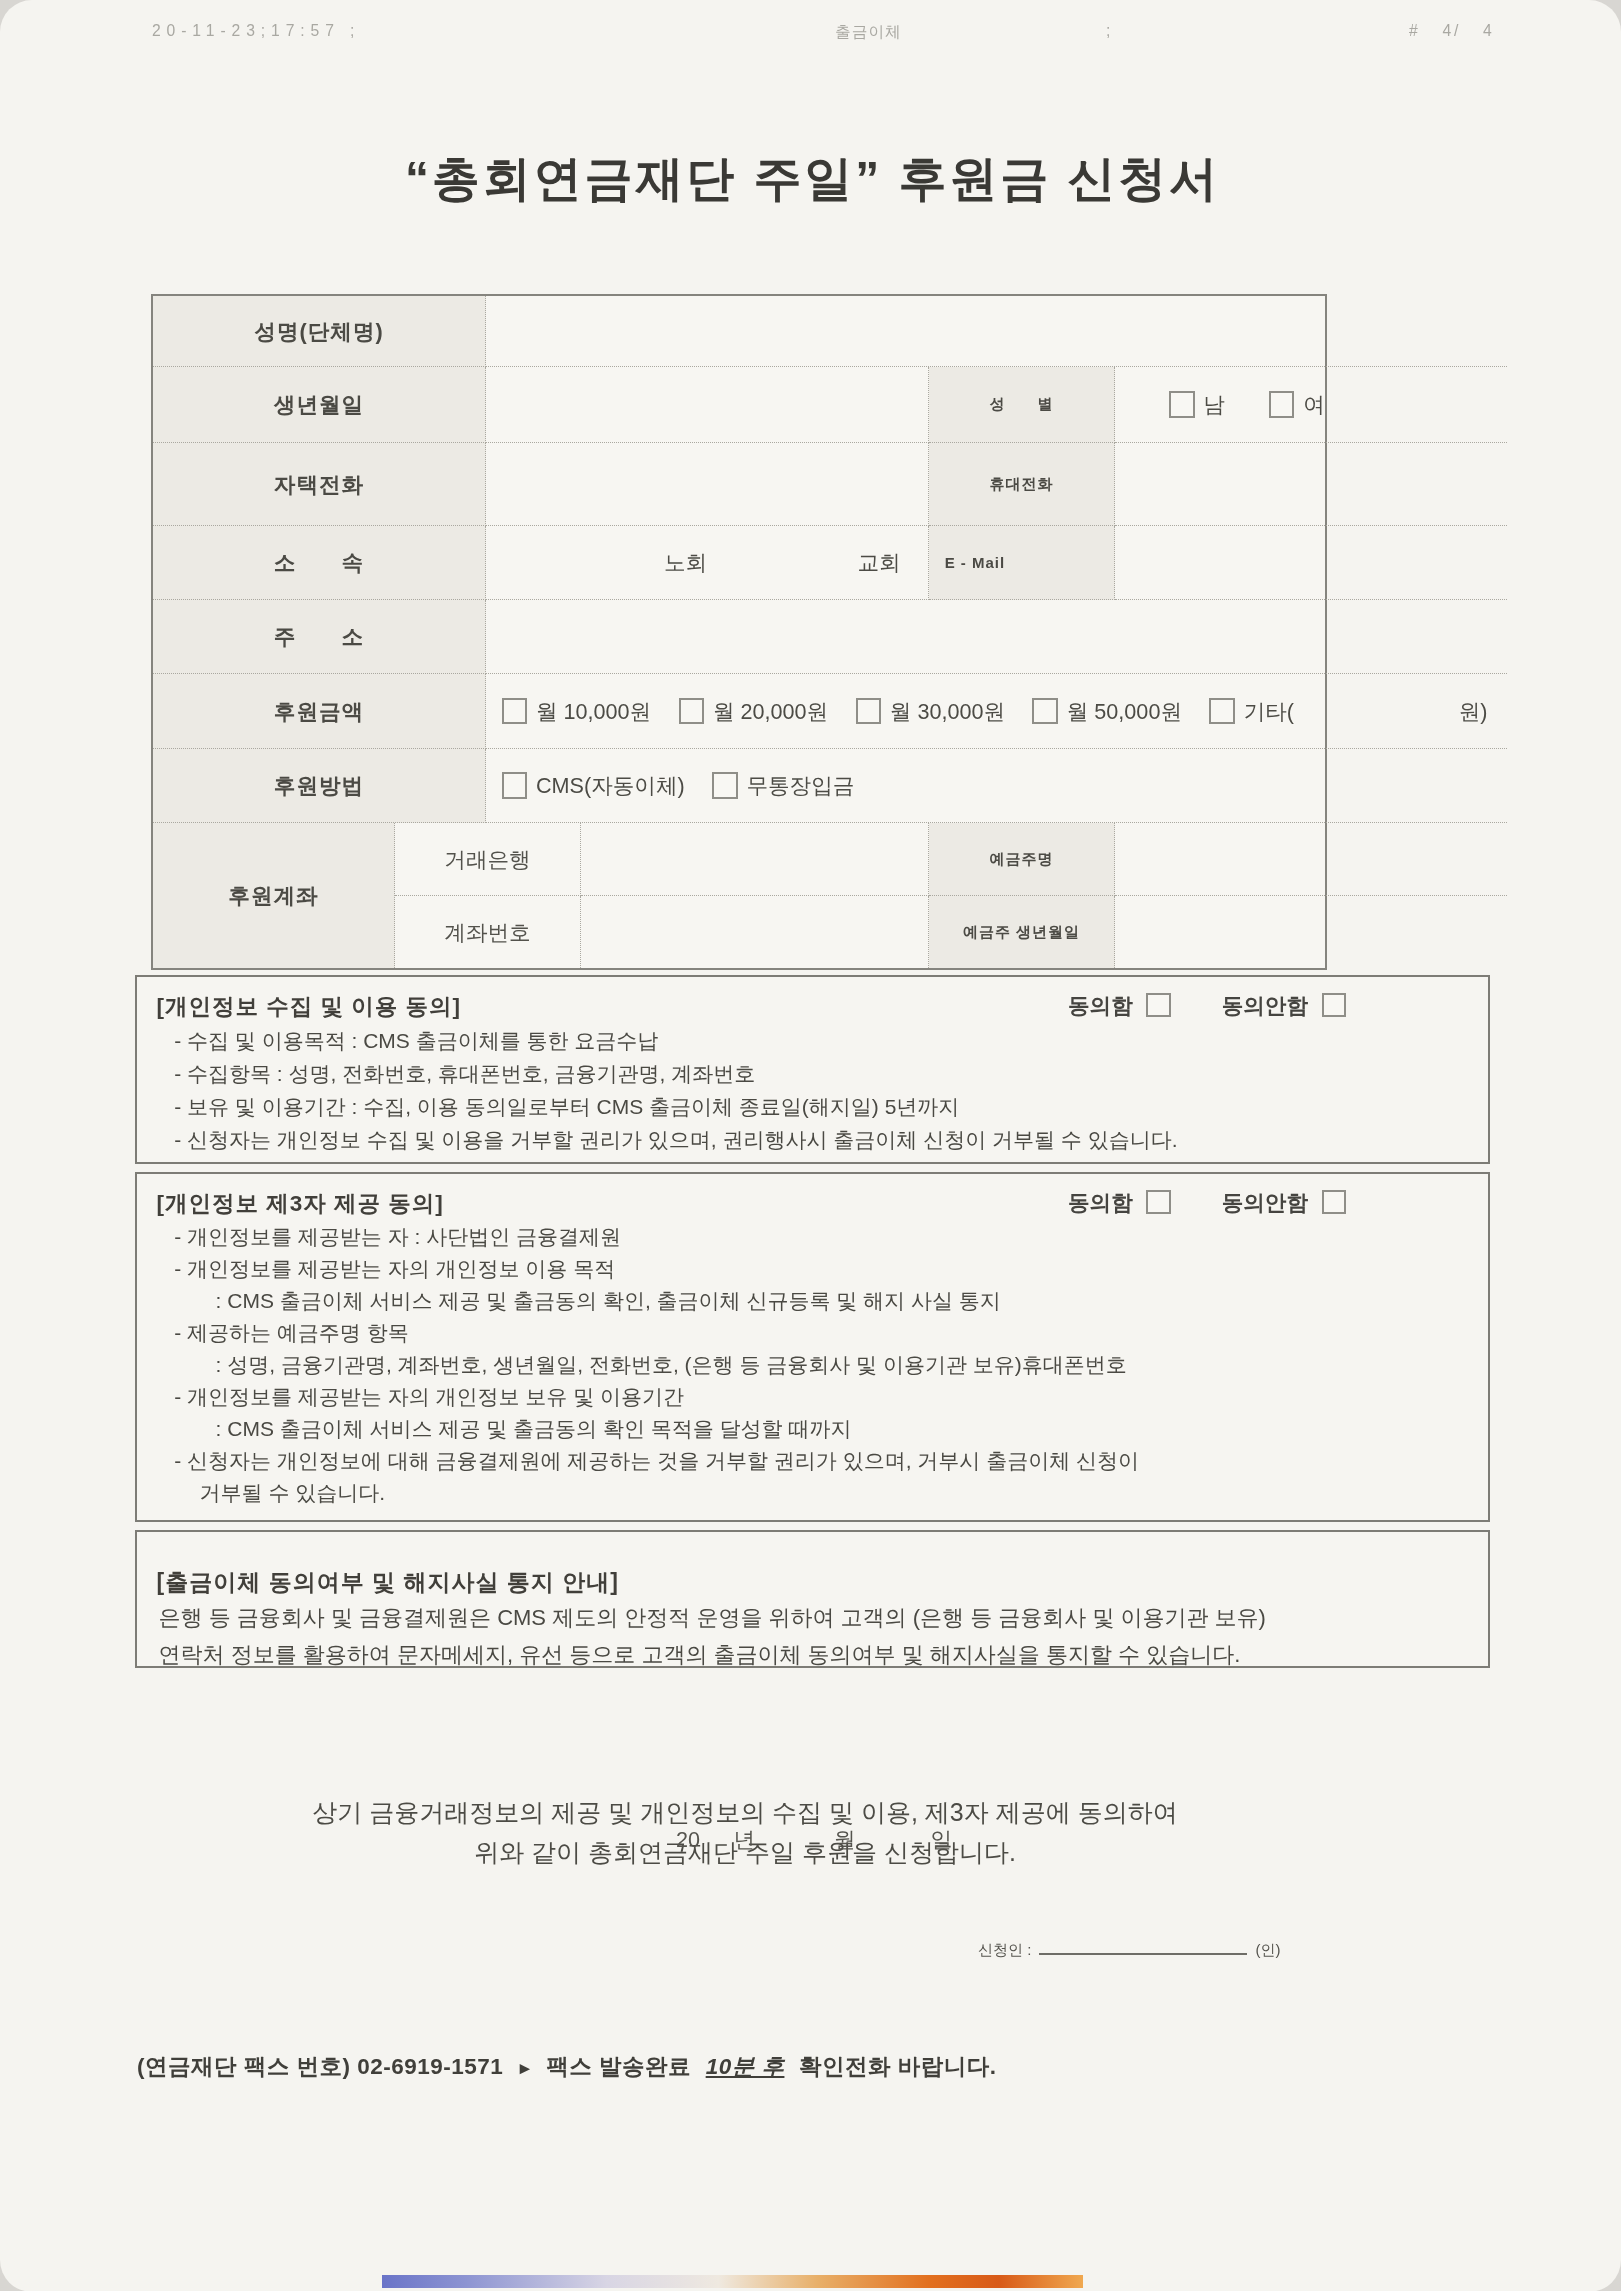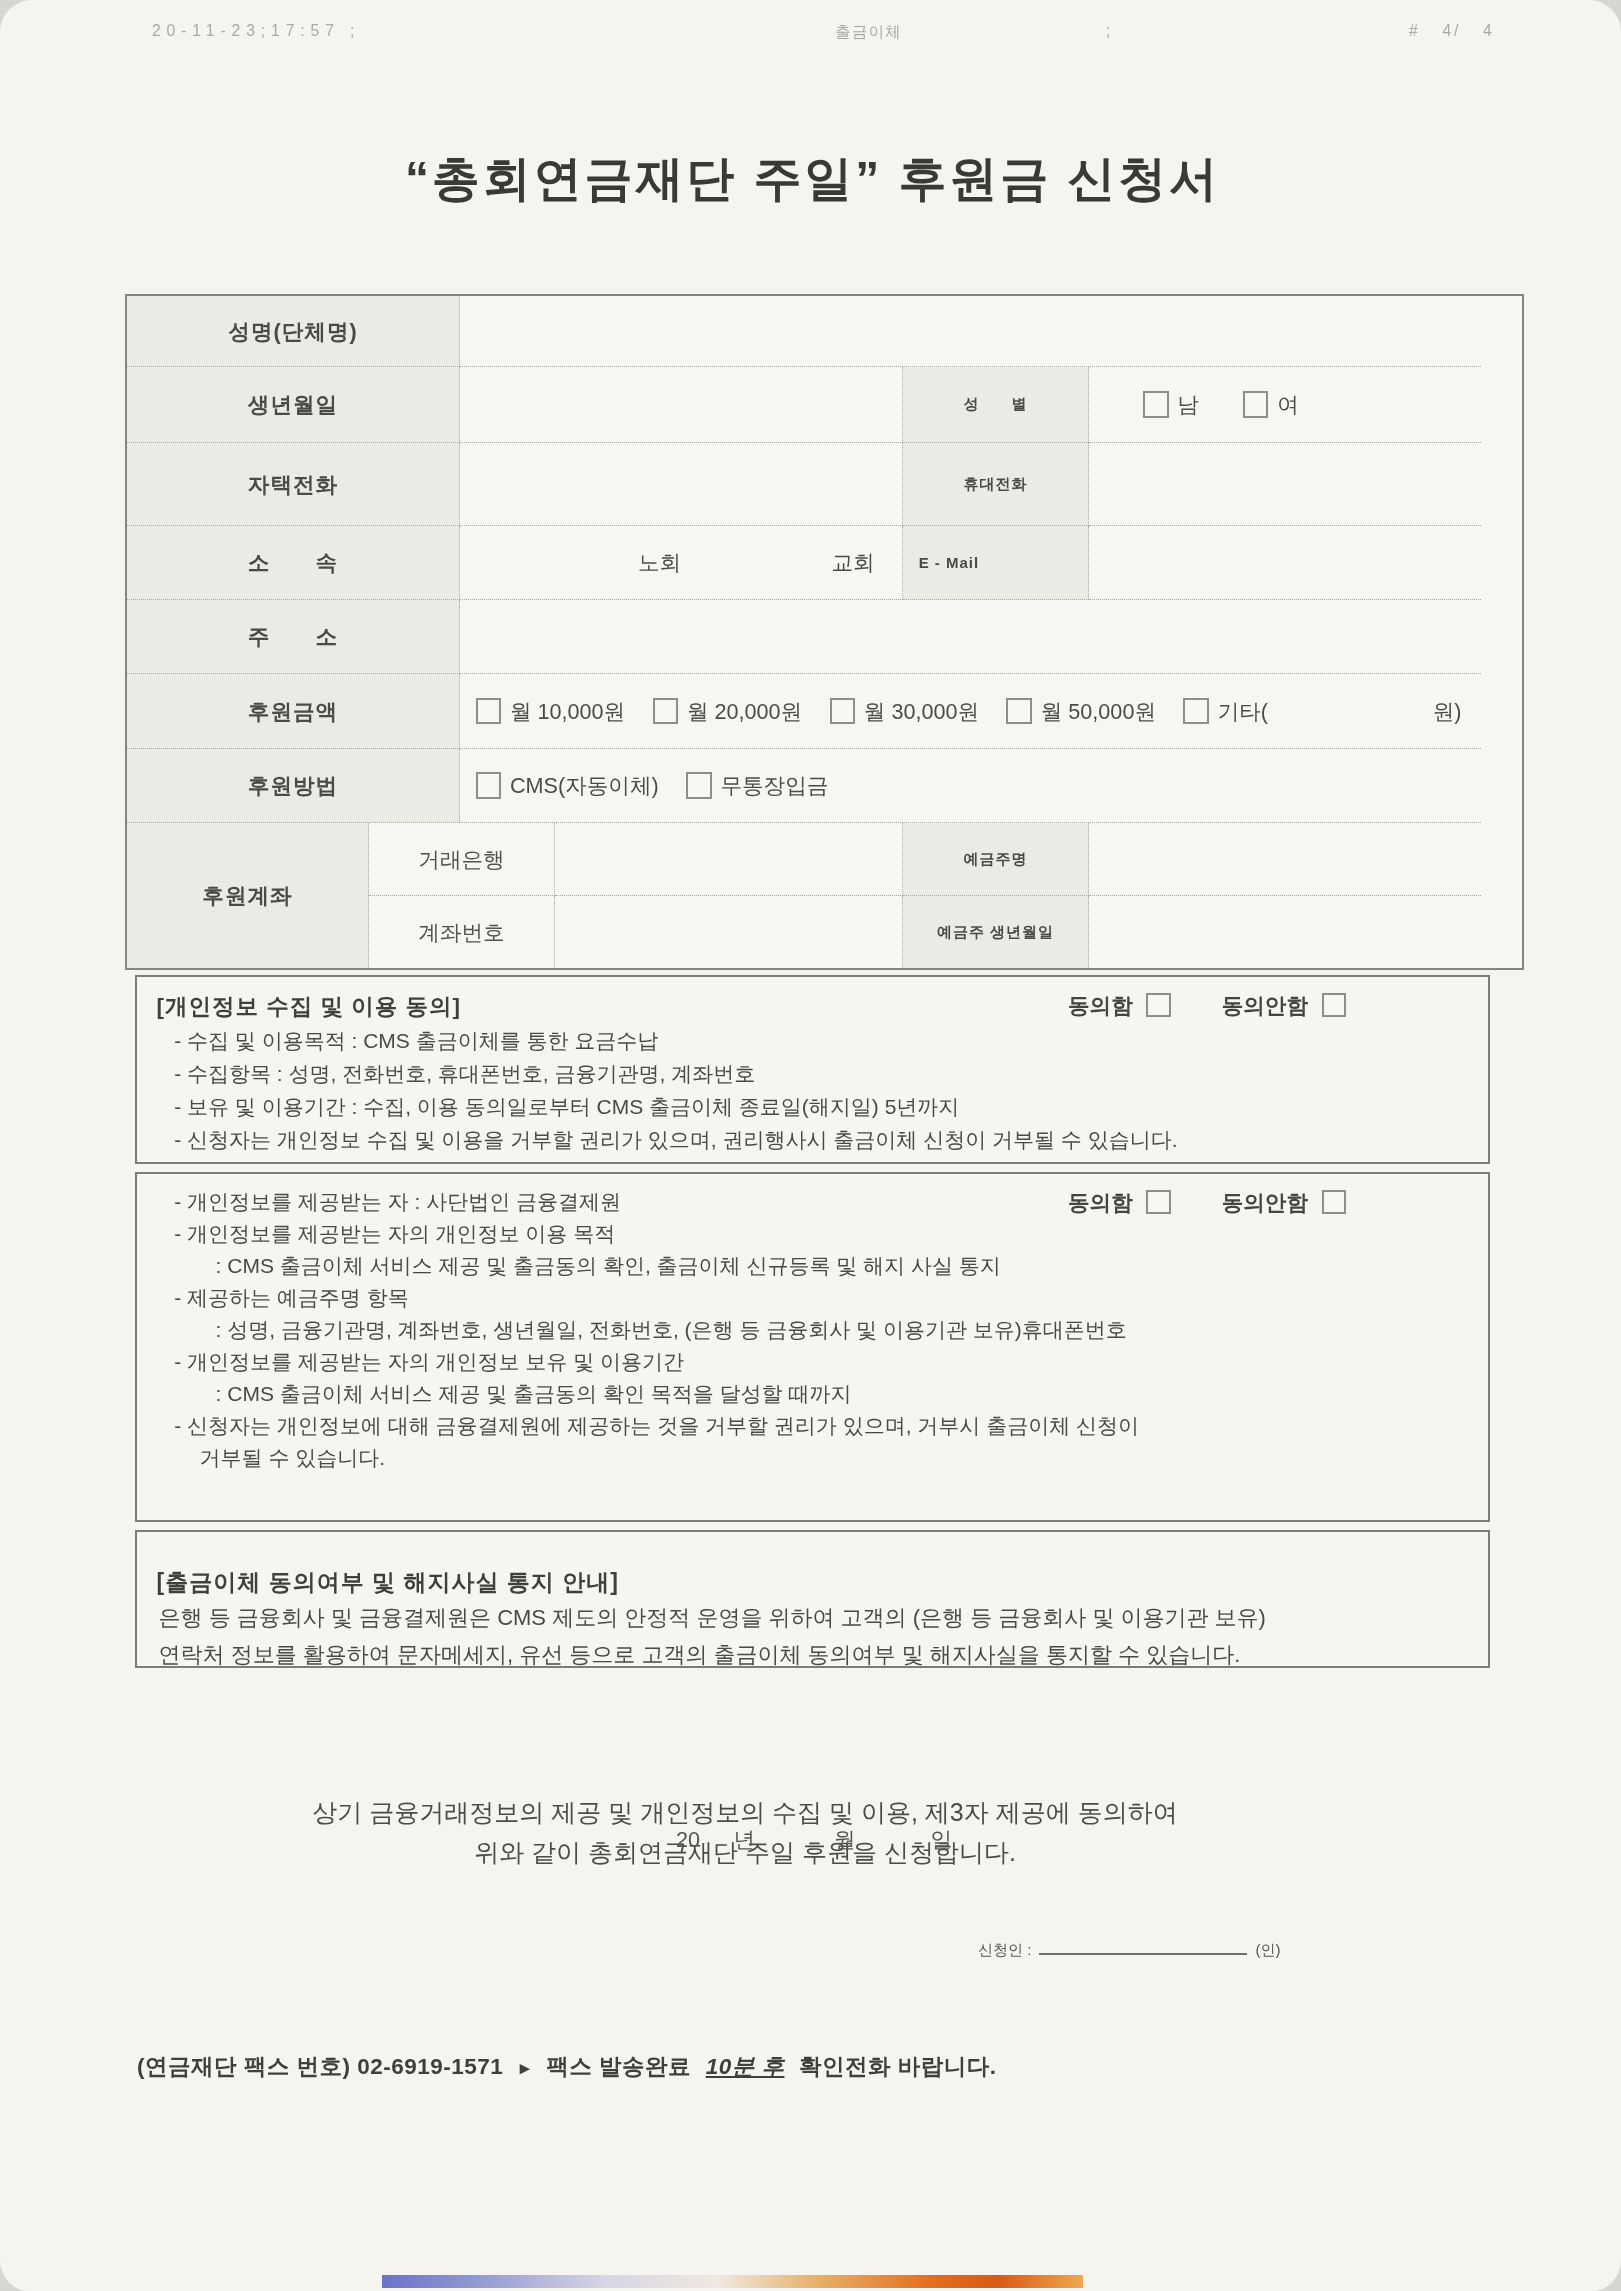--- a/index.html
+++ b/index.html
@@ -14,21 +14,21 @@
   .fh-center{left:835px; color:#8e8d87; font-size:16.7px; letter-spacing:1px;}
   .fh-sep{left:1106px;}
   .fh-page{left:1409px; white-space:pre; letter-spacing:2.9px;}
   
   .title{
     position:absolute; top:147px; left:135px; width:1355px;
     text-align:center; font-size:48px; font-weight:bold; color:#3a3935; letter-spacing:2.9px;
   }
   
   .ftable{
-    position:absolute; left:125px; top:294px; width:1399px;
+    position:absolute; left:151px; top:294px; width:1176px;
     display:grid;
     grid-template-columns:242px 91px 95px 348px 186px 392px;
     grid-template-rows:71px 76px 83px 74px 74px 75px 74px 73px 72px;
     border:2px solid #85847e; box-sizing:border-box; background:#f7f6f2;
   }
   .cell{
     border-right:1px dotted #aaa8a0; border-bottom:1px dotted #aaa8a0;
     display:flex; align-items:center; box-sizing:border-box; min-width:0;
   }
   .nr{border-right:none;} .nb{border-bottom:none;}
@@ -182,20 +182,21 @@
       <span class="second">동의안함</span>
       <span class="cb"></span>
     </div>
     <div class="ln">- 수집 및 이용목적 : CMS 출금이체를 통한 요금수납</div>
     <div class="ln">- 수집항목 : 성명, 전화번호, 휴대폰번호, 금융기관명, 계좌번호</div>
     <div class="ln">- 보유 및 이용기간 : 수집, 이용 동의일로부터 CMS 출금이체 종료일(해지일) 5년까지</div>
     <div class="ln">- 신청자는 개인정보 수집 및 이용을 거부할 권리가 있으며, 권리행사시 출금이체 신청이 거부될 수 있습니다.</div>
   </div>
 
   <div class="box b2" style="top:1172px; height:350px">
+    <div class="box-title">[개인정보 제3자 제공 동의]</div>
     <div class="agree">
       <span>동의함</span>
       <span class="cb"></span>
       <span class="second">동의안함</span>
       <span class="cb"></span>
     </div>
     <div class="ln">- 개인정보를 제공받는 자 : 사단법인 금융결제원</div>
     <div class="ln">- 개인정보를 제공받는 자의 개인정보 이용 목적</div>
     <div class="ln indent">: CMS 출금이체 서비스 제공 및 출금동의 확인, 출금이체 신규등록 및 해지 사실 통지</div>
     <div class="ln">- 제공하는 예금주명 항목</div>

